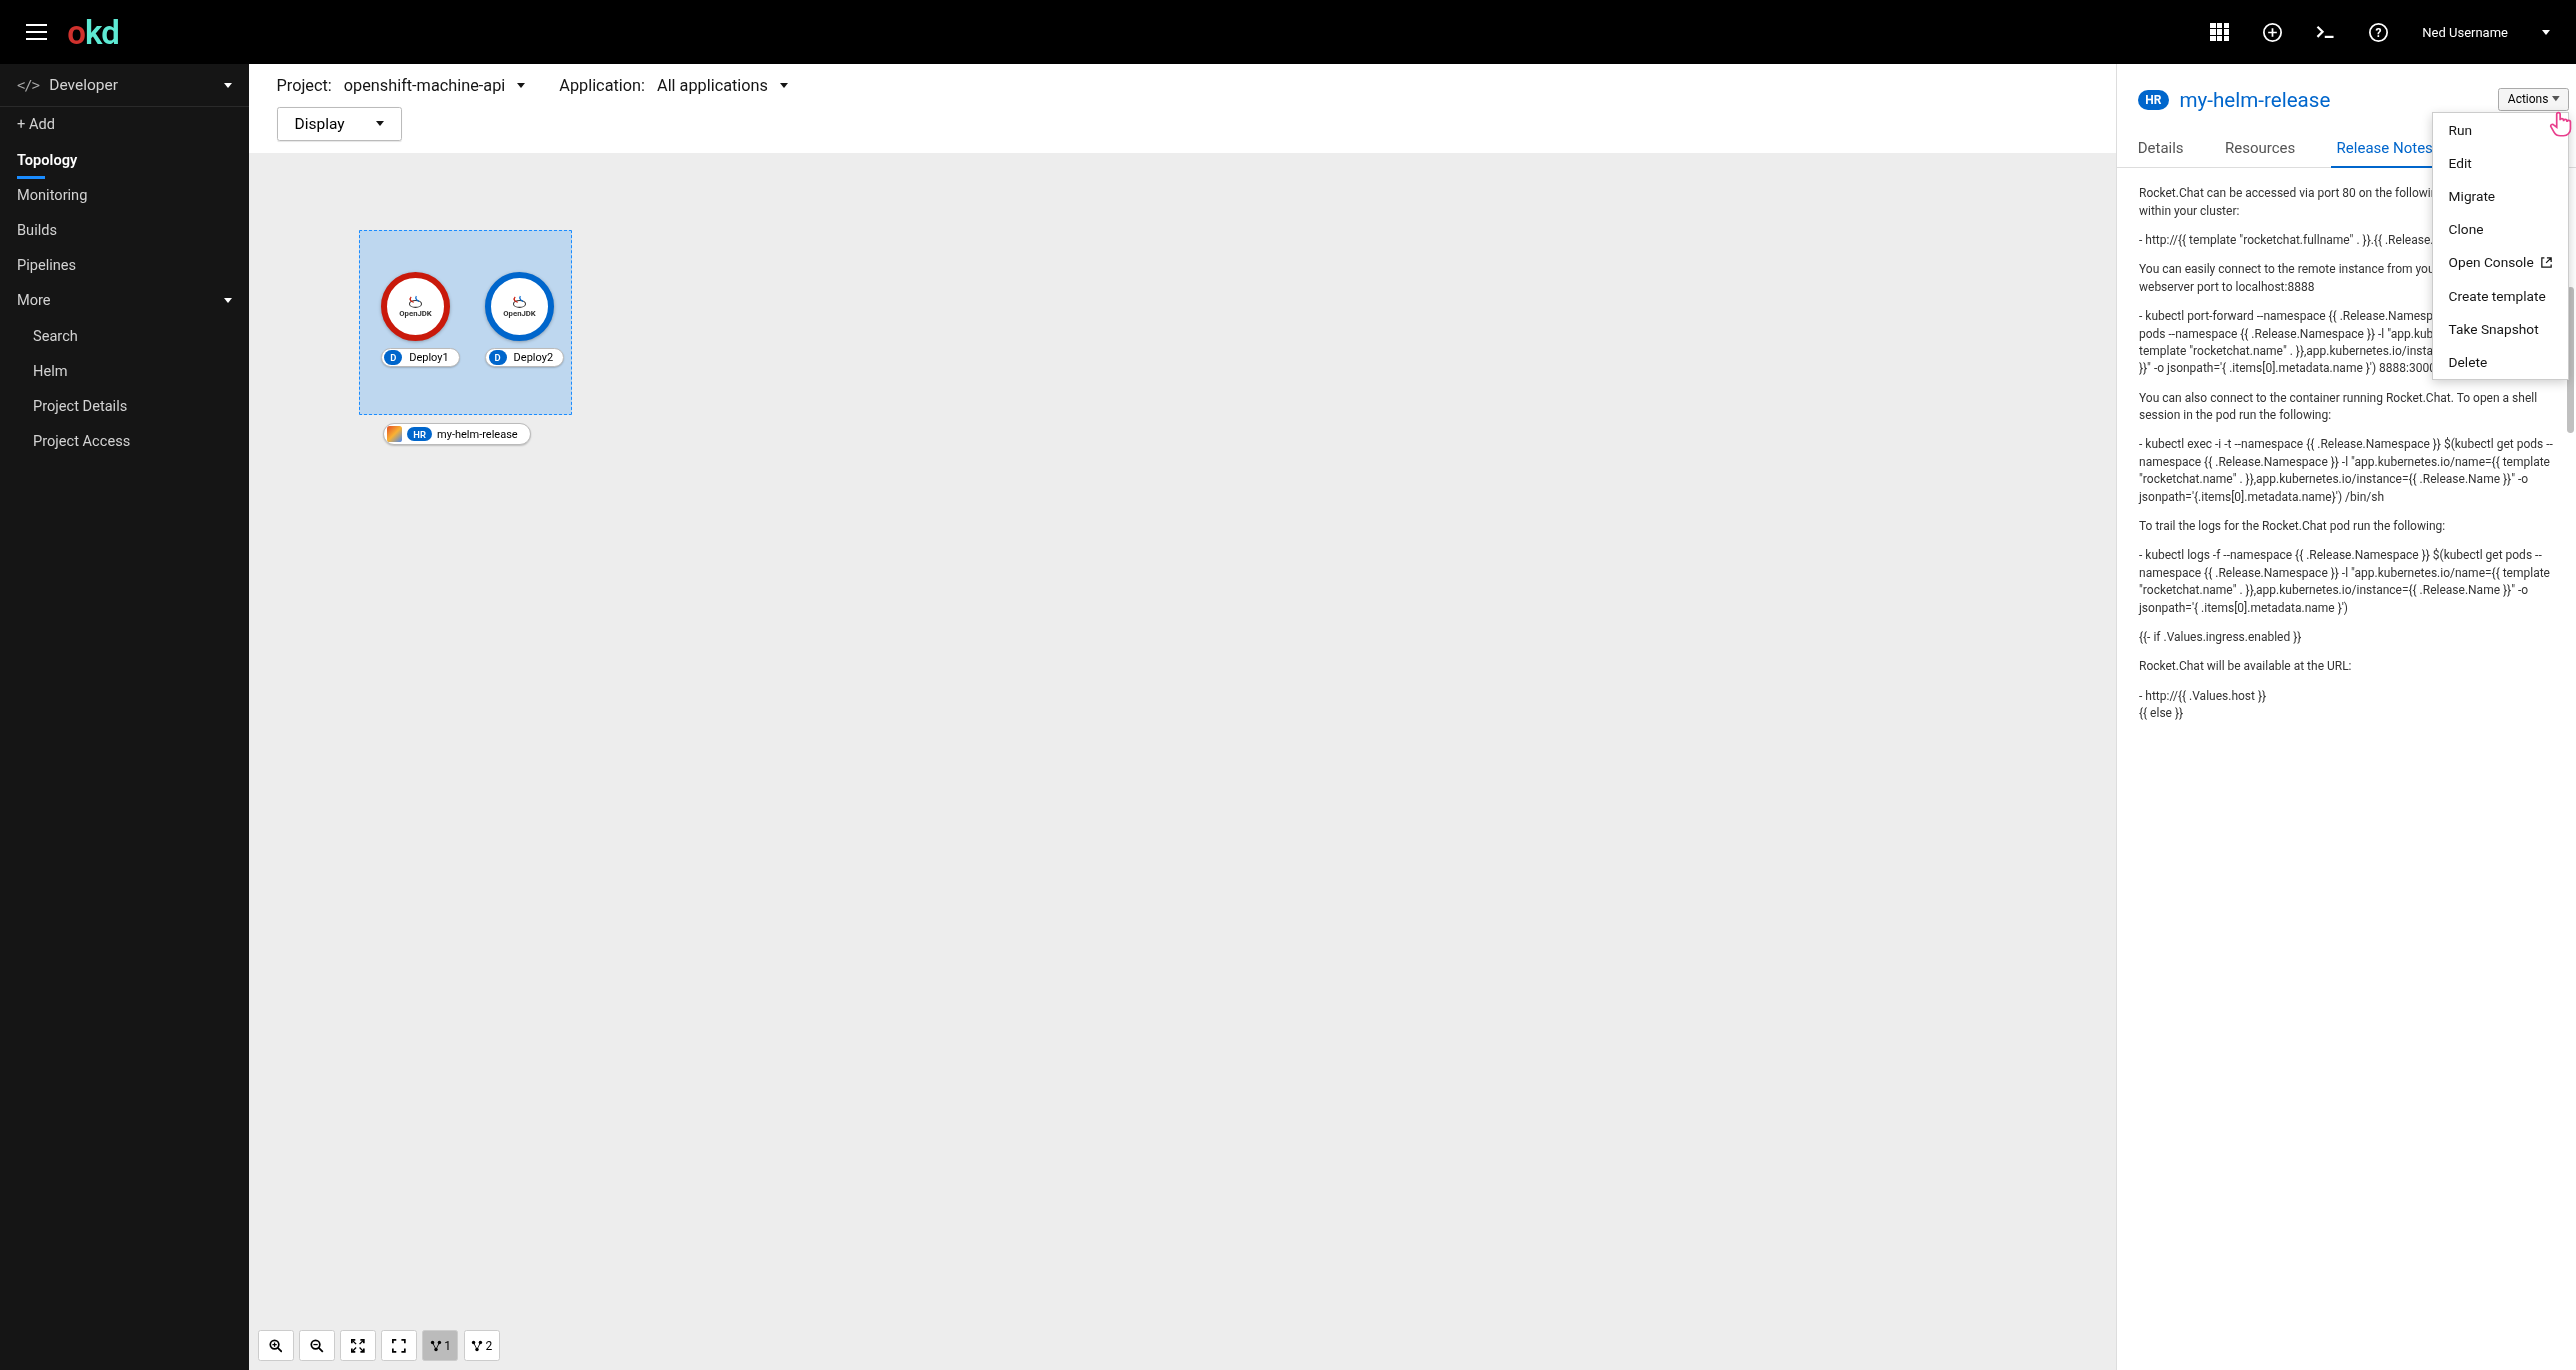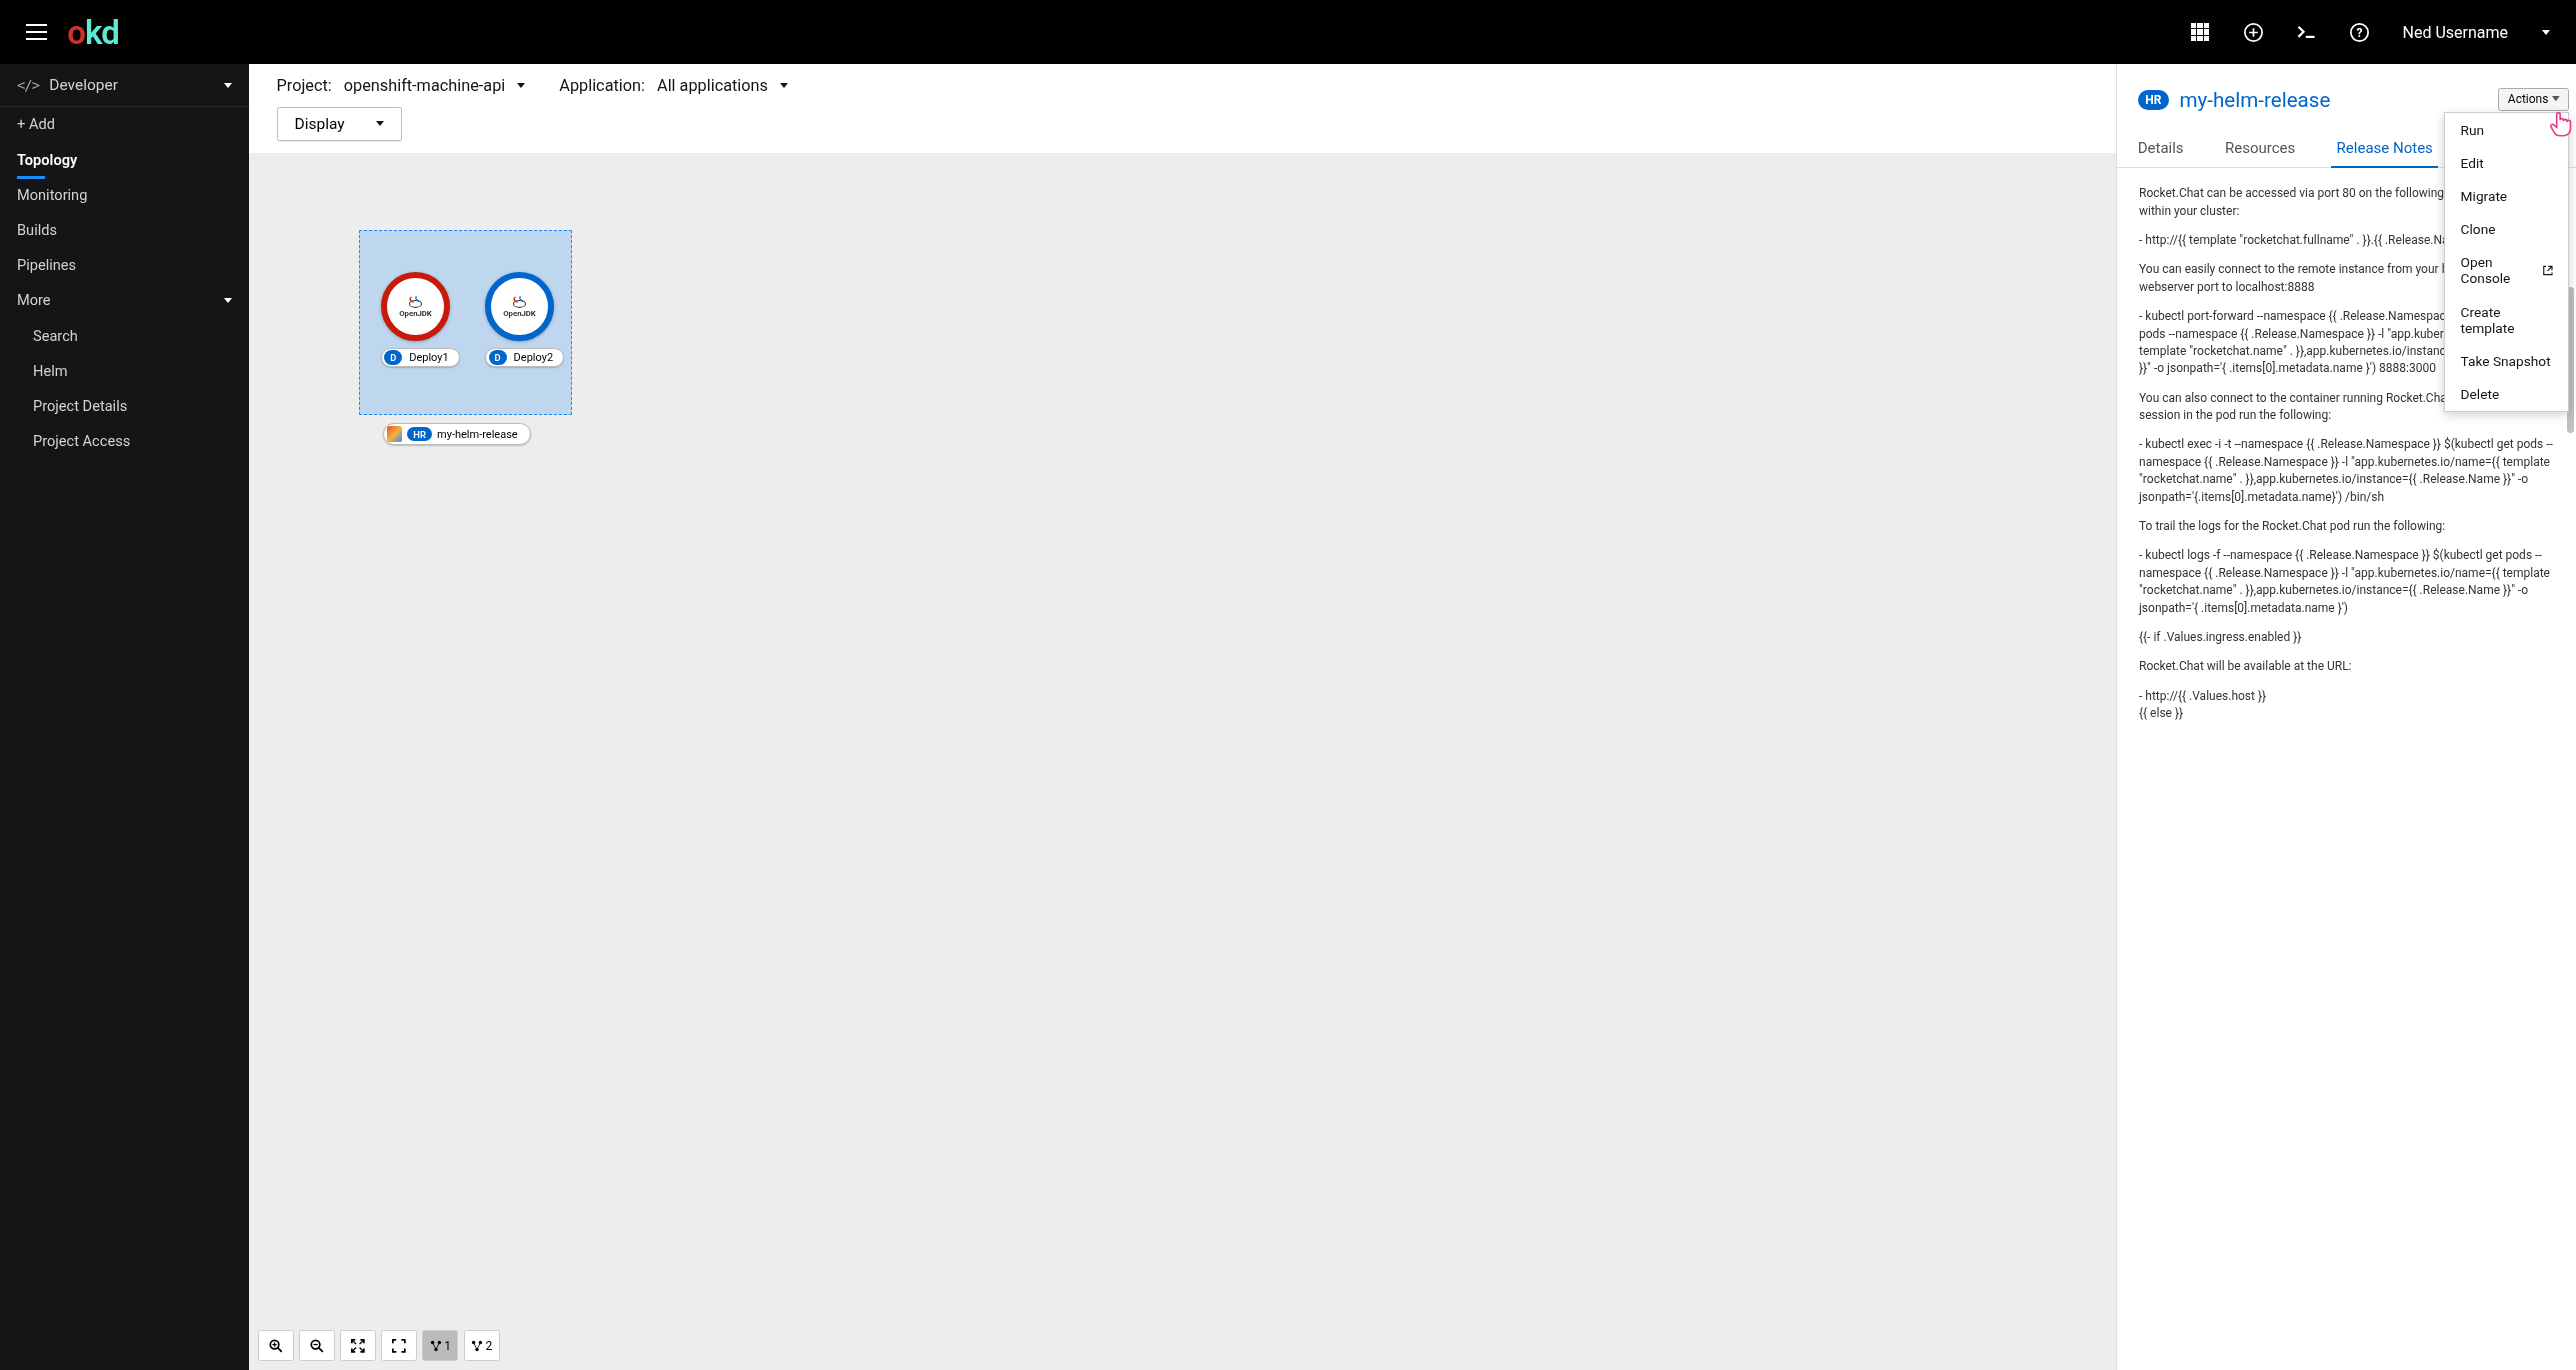--- a/index.html
+++ b/index.html
@@ -10,21 +10,21 @@
 .topbar-left { display: flex; align-items: center; gap: 20.6px; }
 .hamburger { display: flex; flex-direction: column; gap: 4.3px; cursor: pointer; }
 .hamburger span { width: 20.6px; height: 2.6px; background: #fff; }
 .logo { font-size: 33px; font-weight: 600; letter-spacing: -0.9px; }
 .logo .o { color: #d0312d; }
 .logo .kd { color: #5eead4; }
 .topbar-right { display: flex; align-items: center; gap: 34px; }
 .topbar-icon { width: 19px; height: 19px; display: flex; align-items: center; justify-content: center; cursor: pointer; }
 .grid-icon { display: grid; grid-template-columns: repeat(3, 5.2px); grid-template-rows: repeat(3, 5.2px); gap: 1.7px; }
 .grid-icon span { background: #fff; }
-.user { display: flex; align-items: center; gap: 34px; font-size: 16px; cursor: pointer; }
+.user { display: flex; align-items: center; gap: 34px; font-size: 13px; cursor: pointer; }
 .caret-down { width: 0; height: 0; border-left: 4.3px solid transparent; border-right: 4.3px solid transparent; border-top: 5.2px solid #fff; }
 
 
 .app { display: flex; height: calc(100% - 64px); }
 .sidebar { width: 249px; background: #151515; color: #d2d2d2; flex-shrink: 0; }
 .persp { display: flex; align-items: center; gap: 10.3px; padding: 12px 17px; font-size: 15.5px; cursor: pointer; }
 .persp-icon { font-family: monospace; font-size: 13.7px; color: #aaa; letter-spacing: -0.9px; }
 .persp .caret-down { margin-left: auto; }
 .nav-sep { height: 0.9px; background: #2a2a2a; }
 .nav-item { padding: 8.6px 17px; font-size: 14.6px; cursor: pointer; display: flex; align-items: center; }
@@ -68,21 +68,21 @@
 .actions-btn { position: absolute; right: 6.9px; top: 24px; border: 0.9px solid #aaa; background: #f5f5f5; padding: 3.4px 8.6px; font-size: 12px; border-radius: 2.6px; display: flex; align-items: center; gap: 3.4px; cursor: pointer; }
 
 .tabs { display: flex; border-bottom: 0.9px solid #ddd; padding: 0 15.5px; gap: 31px; margin-top: 10.3px; }
 .tab { padding: 8.6px 5.2px; font-size: 15px; color: #555; cursor: pointer; }
 .tab.active { color: #0066cc; border-bottom: 2.6px solid #0066cc; margin-bottom: -0.9px; }
 
 .notes { padding: 17px 22px; font-size: 12px; color: #333; overflow-y: auto; flex: 1; line-height: 1.45; }
 .notes p { margin-bottom: 12px; }
 
 
-.actions-menu { position: absolute; right: 6.9px; top: 48px; width: 125px; background: #fff; border: 0.9px solid #ccc; box-shadow: 0 3.4px 10.3px rgba(0,0,0,0.2); z-index: 20; }
+.actions-menu { position: absolute; right: 6.9px; top: 48px; width: 137px; background: #fff; border: 0.9px solid #ccc; box-shadow: 0 3.4px 10.3px rgba(0,0,0,0.2); z-index: 20; }
 .actions-menu .mi { padding: 8.6px 15.5px; font-size: 13.7px; color: #151515; cursor: pointer; display: flex; align-items: center; gap: 6.9px; }
 
 .cursor-hand { position: absolute; right: 3.4px; top: 46px; z-index: 30; pointer-events: none; }
 
 .openjdk { font-size: 9px; font-weight: 700; fill: #333; }
 
 .scroll-ind { position:absolute; right:1.7px; top:223px; width:6.9px; height:146px; background:#c0c0c0; border-radius:3.4px; }
 </style>
 </head>
 <body>

